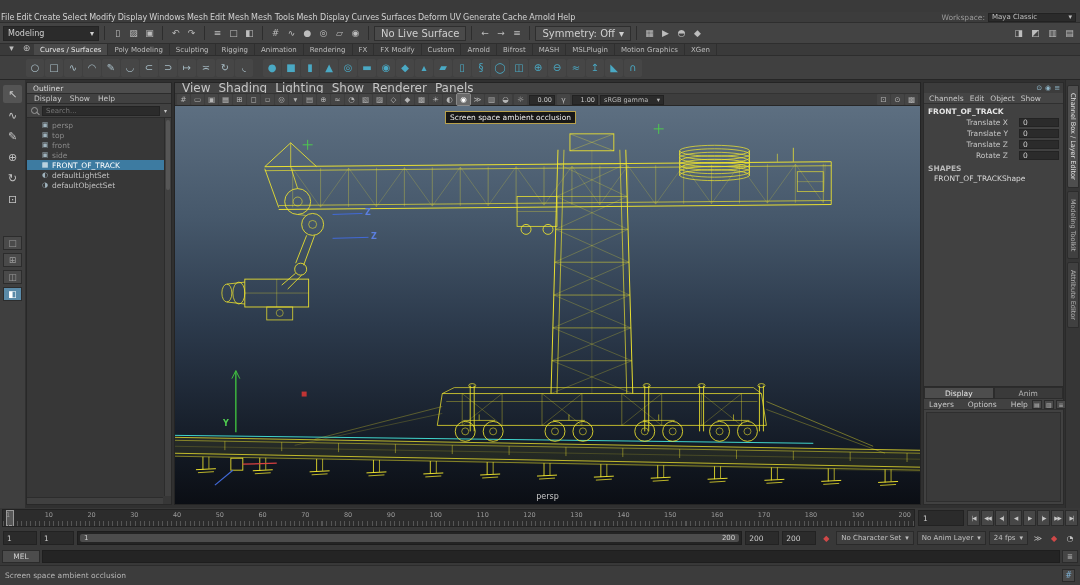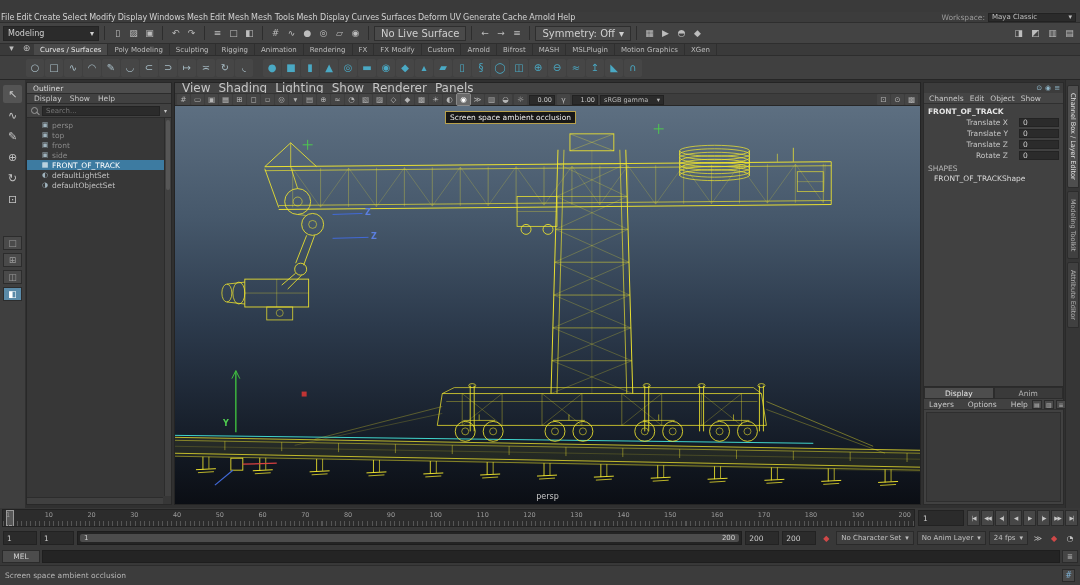--- a/index.html
+++ b/index.html
@@ -94,21 +94,21 @@
 
 #channelbox{position:absolute;left:923px;top:2px;width:141px;height:423px;background:#414141;border:1px solid #2a2a2a;display:flex;flex-direction:column;font-size:7.5px}
 #cb-header-icons{height:10px;display:flex;justify-content:flex-end;gap:3px;padding:0 3px;align-items:center;background:#3c3c3c;flex:none}
 #cb-header-icons span{font-size:7px;color:#8fb6c9}
 #cb-menus{height:11px;display:flex;gap:2px;align-items:center;padding:0 3px;background:#454545;border-bottom:1px solid #303030;flex:none}
 #cb-menus span{padding:0 2px}
 #cb-object{padding:3px 4px 1px;color:#e4e4e4;font-weight:bold}
 .cb-row{height:11px;display:flex;align-items:center;justify-content:flex-end;gap:11px;padding-right:4px}
 .cb-label{color:#c4c4c4}
 .cb-value{width:40px;height:9px;background:#2b2b2b;border:1px solid #232323;display:flex;align-items:center;padding:0 3px;color:#cfcfcf}
-#cb-shapes{padding:3px 4px 1px;color:#b9b9b9;font-weight:normal}
+#cb-shapes{padding:3px 4px 1px;color:#b9b9b9;font-weight:bold}
 #cb-shape-name{padding:0 4px 2px 10px;color:#d8d8d8}
 #cb-spacer{flex:1}
 #layer-editor{height:118px;border-top:1px solid #2a2a2a;display:flex;flex-direction:column;background:#414141;flex:none}
 #le-tabs{height:12px;display:flex;flex:none}
 .le-tab{flex:1;display:flex;align-items:center;justify-content:center;font-size:7.5px;background:#3a3a3a;border:1px solid #2c2c2c;color:#b5b5b5}
 .le-tab.selected{background:#4d4d4d;color:#e5e5e5}
 #le-menus{height:11px;display:flex;align-items:center;gap:2px;padding:0 3px;border-bottom:1px solid #2f2f2f;flex:none}
 #le-menus .le-menu{padding:0 2px}
 #le-menus .le-icons{margin-left:auto;display:flex;gap:2px}
 .le-icon{width:10px;height:9px;background:#4a4a4a;border:1px solid #2b2b2b;font-size:6px;display:flex;align-items:center;justify-content:center;color:#bbb}

